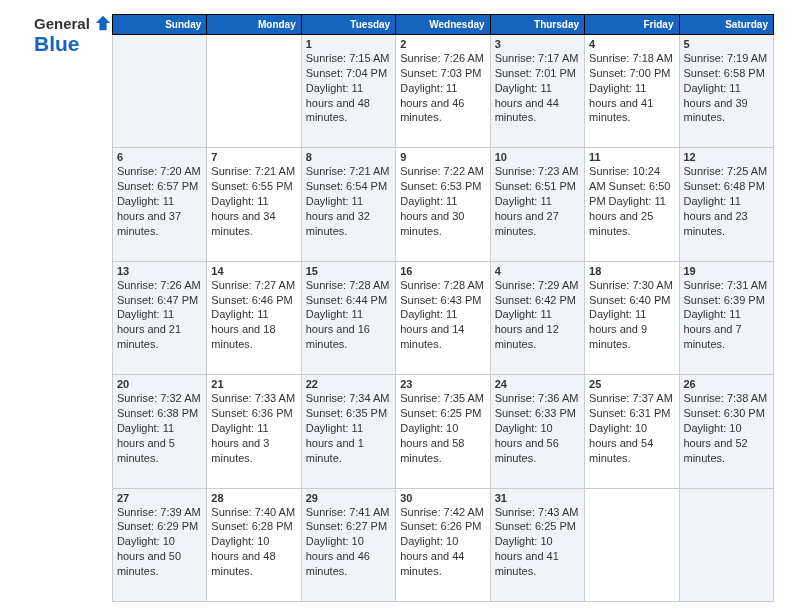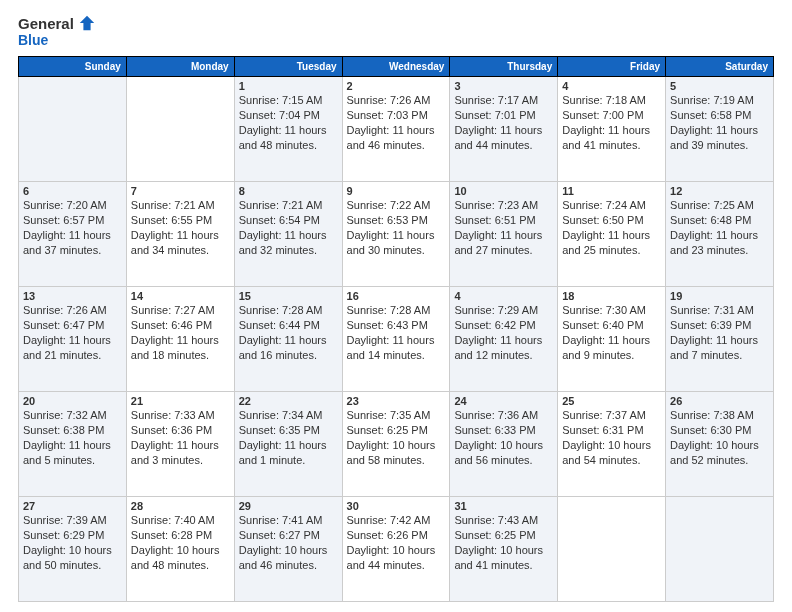--- a/index.html
+++ b/index.html
@@ -6,23 +6,23 @@
     body {
       width: 792px;
       height: 612px;
       font-family: Arial, sans-serif;
       background: #fff;
       overflow: hidden;
     }
     .page {
       width: 792px;
       height: 612px;
-      padding: 14px 18px 10px 18px;
+      padding: 14px 18px 10px 34px;
       display: flex;
-      flex-direction: column;
+      flex-direction: row;
     }
     .header {
       display: flex;
       justify-content: space-between;
       align-items: flex-start;
       margin-bottom: 8px;
     }
     .logo {
       display: flex;
       flex-direction: column;
@@ -32,21 +32,21 @@
       display: flex;
       align-items: center;
       gap: 2px;
     }
     .logo-general {
       font-size: 15px;
       font-weight: bold;
       color: #333;
     }
     .logo-blue {
-      font-size: 14px;
+      font-size: 21px;
       font-weight: bold;
       color: #1565C0;
     }
     .logo-icon {
       width: 18px;
       height: 18px;
       margin-left: 2px;
     }
     .title-block {
       text-align: right;
@@ -231,21 +231,21 @@
             <div class="cell-content">
               <div class="day-num">10</div>
               <div class="cell-info">Sunrise: 7:23 AM
 Sunset: 6:51 PM
 Daylight: 11 hours and 27 minutes.</div>
             </div>
           </td>
           <td>
             <div class="cell-content">
               <div class="day-num">11</div>
-              <div class="cell-info">Sunrise: 7:24 AM
+              <div class="cell-info">Sunrise: 10:24 AM
 Sunset: 6:50 PM
 Daylight: 11 hours and 25 minutes.</div>
             </div>
           </td>
           <td>
             <div class="cell-content">
               <div class="day-num">12</div>
               <div class="cell-info">Sunrise: 7:25 AM
 Sunset: 6:48 PM
 Daylight: 11 hours and 23 minutes.</div>

